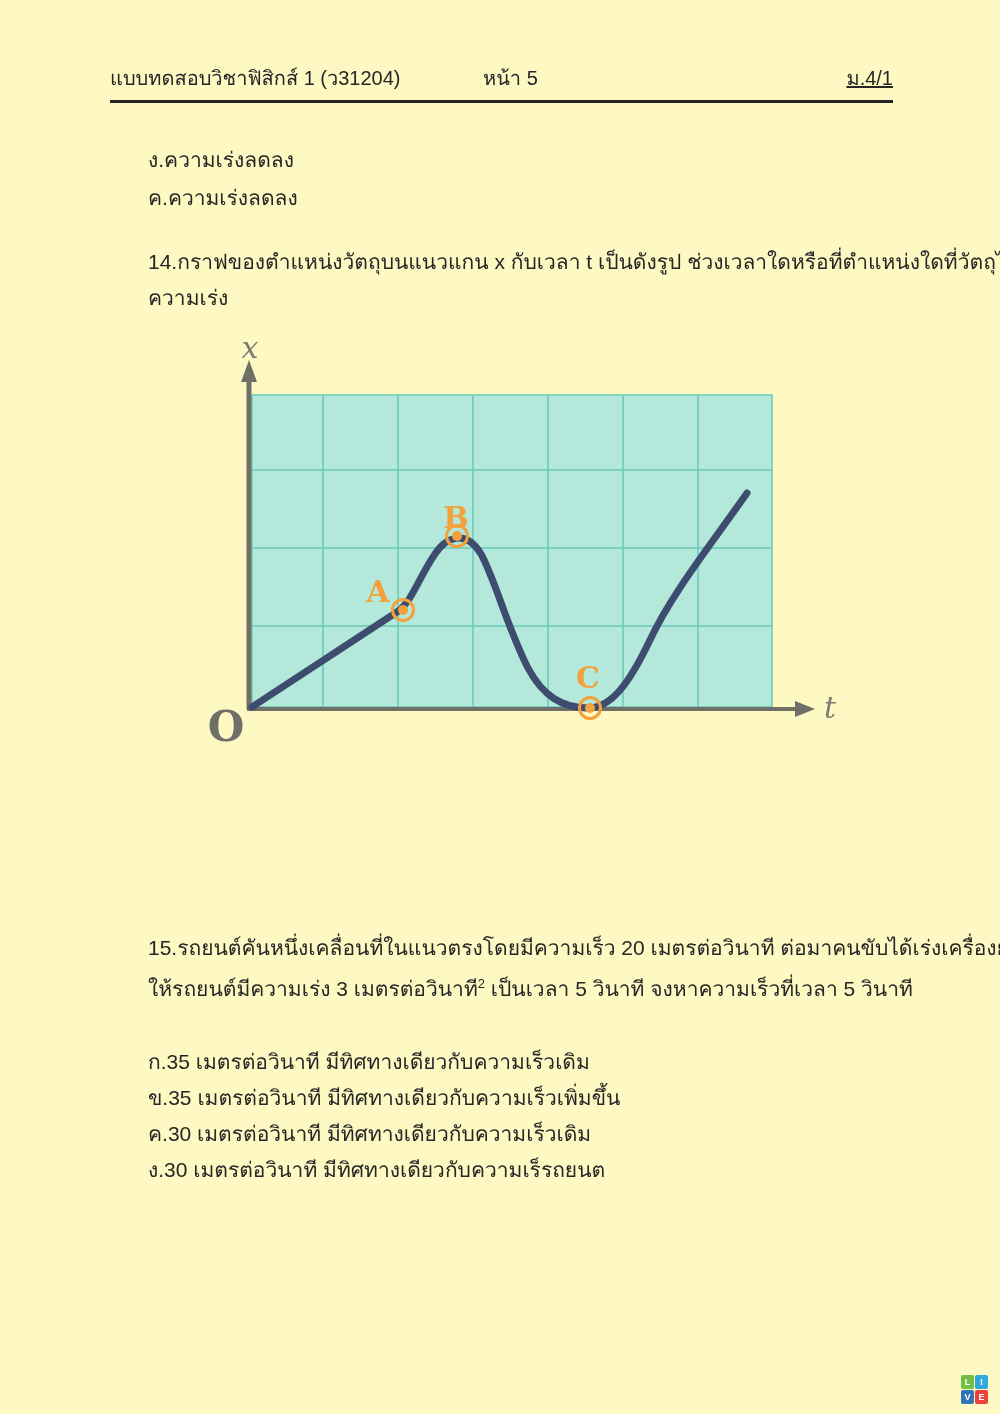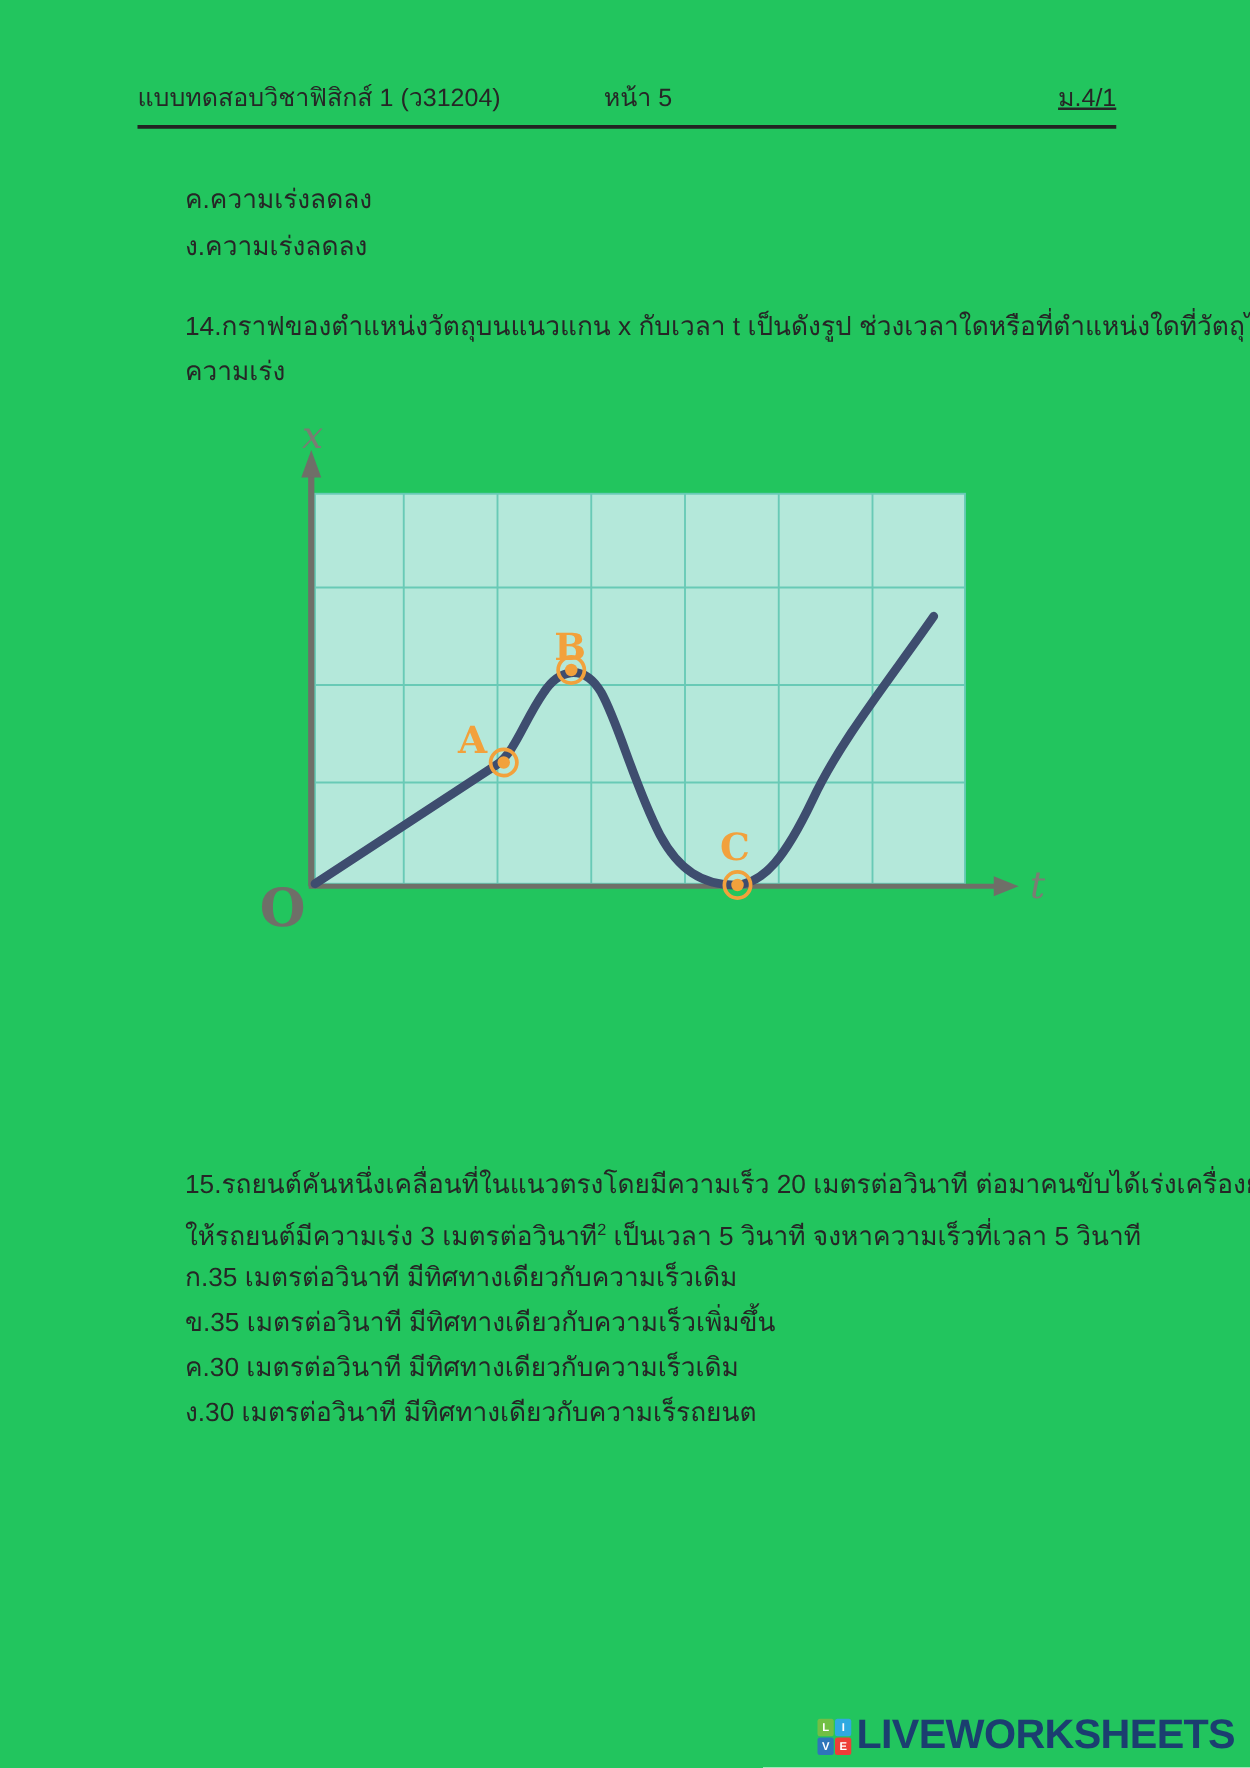--- a/index.html
+++ b/index.html
@@ -1,17 +1,17 @@
 <!DOCTYPE html>
 <html><head>
 <meta charset="utf-8">
 <style>
   html,body { margin:0; padding:0; background:#ffffff; }
   .page {
-    position:relative; width:1000px; height:1414px; background:#22c55e;
+    position:relative; width:1000px; height:1414px; background:#fef9c3;
     font-family:"Liberation Sans", sans-serif; color:#262626; overflow:hidden;
   }
   
   .hdr {
     position:absolute; left:110px; top:58px; width:783px; height:42px;
     border-bottom:3px solid #232323; font-size:20px;
   }
   .hdr span { position:absolute; top:4px; white-space:nowrap; }
   .hdr .h-left { left:0; }
   .hdr .h-center { left:373px; }
@@ -26,21 +26,21 @@
   .q14-stem { top:244px; }
   .q14-stem p { line-height:36px; }
 
   .q14-opts { top:752px; }
   .q14-opts p { line-height:36px; }
 
   .q15-stem { top:930px; }
   .q15-stem p { line-height:36px; }
   .q15-stem sup { font-size:13px; }
 
-  .q15-opts { top:1005px; }
+  .q15-opts { top:1044px; }
   .q15-opts p { line-height:36px; }
 
   
   .graph { position:absolute; left:200px; top:330px; }
 
   
   .footer {
     position:absolute; top:1363px; right:12px; height:48px;
     display:flex; align-items:center; gap:4px;
   }
@@ -67,22 +67,22 @@
 
 <div class="page">
 
   <div class="hdr">
     <span class="h-left">แบบทดสอบวิชาฟิสิกส์ 1 (ว31204)</span>
     <span class="h-center">หน้า 5</span>
     <span class="h-right">ม.4/1</span>
   </div>
 
   <div class="txtblock prev-opts">
+    <p>ง.ความเร่งลดลง</p>
     <p>ค.ความเร่งลดลง</p>
-    <p>ง.ความเร่งลดลง</p>
   </div>
 
   <div class="txtblock q14-stem">
     <p>14.กราฟของตำแหน่งวัตถุบนแนวแกน x กับเวลา t เป็นดังรูป ช่วงเวลาใดหรือที่ตำแหน่งใดที่วัตถุไม่มี</p>
     <p>ความเร่ง</p>
   </div>
 
   <svg class="graph" width="650" height="415" viewBox="0 0 650 415" xmlns="http://www.w3.org/2000/svg">
 
     <rect x="52" y="65" width="520" height="312" fill="#b4e8da" stroke="#68cab6" stroke-width="1.5"></rect>
@@ -148,16 +148,15 @@
     <p>ง.30 เมตรต่อวินาที มีทิศทางเดียวกับความเร็รถยนต</p>
   </div>
 
   <div class="footer">
     <span class="lw-icon">
       <span class="sq sq-l">L</span>
       <span class="sq sq-i">I</span>
       <span class="sq sq-v">V</span>
       <span class="sq sq-e">E</span>
     </span>
-    <span class="lw-text">LIVEWORKSHEETS</span>
   </div>
 
 </div>
 
 </body></html>

